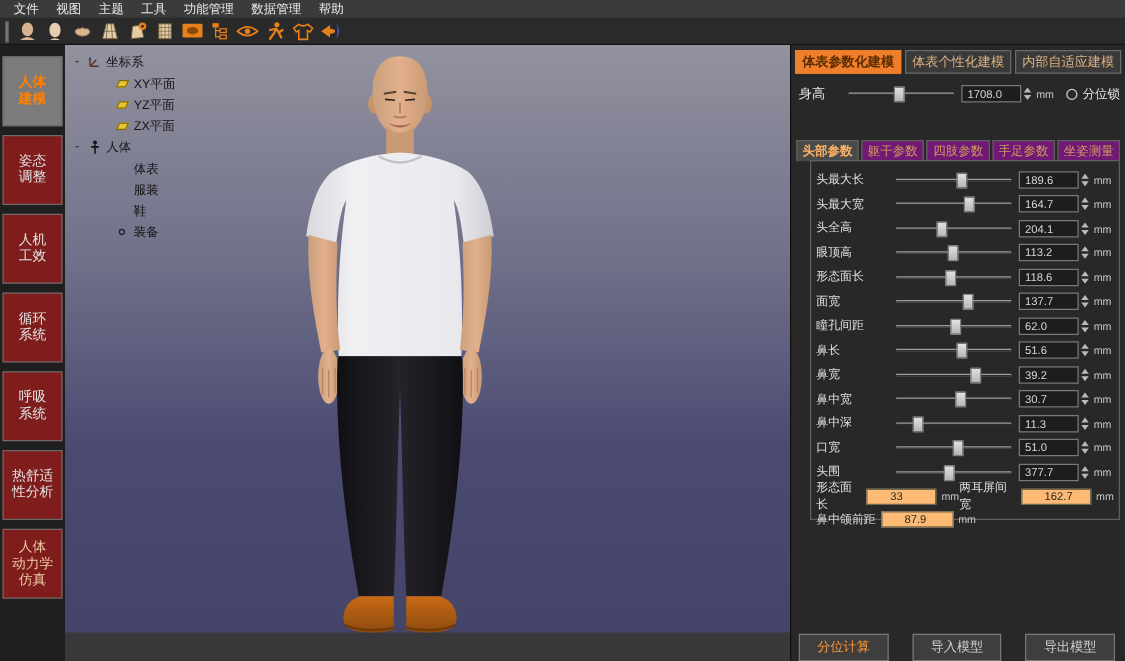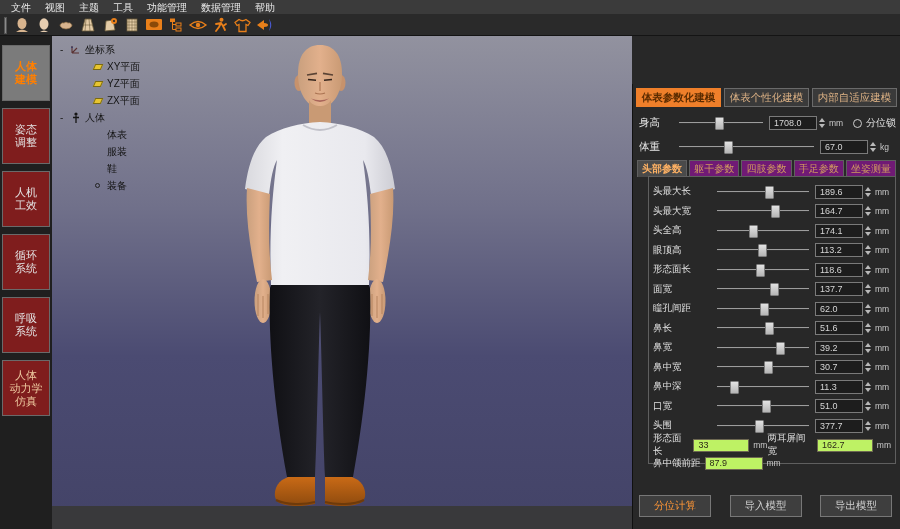--- a/index.html
+++ b/index.html
@@ -51,21 +51,21 @@
   .tree-row { display:flex; align-items:center; height:17px; white-space:nowrap; }
   .tree-indent1 { padding-left:22px; }
   .tree-toggle { width:9px; color:#222; font-size:10px; }
   .tree-ico { width:13px; height:10px; display:inline-flex; align-items:center; justify-content:center; margin-right:3px; }
   .plane-chip { width:8px; height:6px; background:#e8c530; border:1px solid #7a6a12; transform:skewX(-24deg); }
   .dot-chip { width:5px; height:5px; border:1px solid #222; border-radius:50%; }
   .tree-label { cursor:default; }
   
   #panel {
     position:absolute; top:36px; left:632px; width:268px; bottom:0;
-    background:#282828; border-left:1px solid #101010; font-size:10px;margin-top:48px;
+    background:#282828; border-left:1px solid #101010; font-size:10px;
   }
   #panel-tabs { position:absolute; top:4px; left:3px; right:3px; height:19px; display:flex; gap:3px; }
   .ptab {
     flex:1; display:flex; align-items:center; justify-content:center;
     background:#3a3a3a; border:1px solid #6a6a6a; color:#dcb184; font-size:10.5px;
   }
   .ptab.active { background:#ef7f2a; border-color:#ef7f2a; color:#5c2c00; font-weight:bold; }
   .hw-row { position:absolute; left:6px; right:4px; height:18px; display:flex; align-items:center; }
   #height-row { top:30px; } #weight-row { top:54px; }
   .hw-label { width:34px; color:#e6e6e6; font-size:10.5px; }
@@ -98,27 +98,27 @@
   #groupbox {
     position:absolute; top:92px; left:15px; right:4px; height:288px;
     border:1px solid #5f5f5f; border-top:1px solid #5f5f5f; padding:5px 4px 0 4px;
   }
   .param-row { display:flex; align-items:center; height:19.5px; }
   .param-label { width:58px; color:#e0e0e0; font-size:9.5px; }
   
   .field-row { display:flex; align-items:center; height:17px; margin-top:1px; }
   .mfield-label { color:#e0e0e0; font-size:9.5px; margin-right:4px; }
   .mfield {
-    width:58px; height:13px; background:#bef264; border:1px solid #6d6852;
-    color:#2e2a18; font-size:9px; padding-left:4px; display:flex; align-items:center;
+    width:58px; height:13px; background:#fdba74; border:1px solid #6d6852;
+    color:#2e2a18; font-size:9px; padding-left:18px; display:flex; align-items:center;
   }
   .mfield-unit { color:#c9c9c9; font-size:8.5px; margin-left:4px; }
   .push-right { margin-left:auto; }
   
-  #panel-buttons { position:absolute; left:6px; right:8px; bottom:12px; height:22px; display:flex; justify-content:space-between; }
+  #panel-buttons { position:absolute; left:6px; right:8px; bottom:0; height:22px; display:flex; justify-content:flex-start;gap:19px; }
   .pbtn {
     width:72px; height:22px; background:#3e3e3e; border:1px solid #777;
     display:flex; align-items:center; justify-content:center; color:#cfcfcf; font-size:10.5px;
   }
   .pbtn.accent { color:#ff9636; }
 </style>
 </head>
 <body>
 
 <div id="app">
@@ -214,20 +214,22 @@
       <div class="side-tab active">人体
 建模</div>
       <div class="side-tab">姿态
 调整</div>
       <div class="side-tab">人机
 工效</div>
       <div class="side-tab">循环
 系统</div>
       <div class="side-tab">呼吸
 系统</div>
+      <div class="side-tab">热舒适
+性分析</div>
       <div class="side-tab warm">人体
 动力学
 仿真</div>
     </div>
 
   <div id="viewport">
     <div id="floor"></div>
 
     <svg id="model-svg" width="580" height="493" viewBox="0 0 580 493">
       <defs>
@@ -384,33 +386,20 @@
         <div class="spin">
           <div class="up"></div>
           <div class="dn"></div>
         </div>
         <span class="unit">mm</span>
         <div class="radio-wrap">
           <span class="radio"></span>
           <span class="radio-label">分位锁</span>
         </div>
       </div>
-    <div class="hw-row" id="weight-row">
-        <span class="hw-label">体重</span>
-        <div class="slider">
-          <div class="track"></div>
-          <div class="handle" style="left: 36%;"></div>
-        </div>
-        <div class="spinbox">67.0</div>
-        <div class="spin">
-          <div class="up"></div>
-          <div class="dn"></div>
-        </div>
-        <span class="unit">kg</span>
-      </div>
 
     <div id="sub-tabs">
         <div class="stab active">头部参数</div>
         <div class="stab">躯干参数</div>
         <div class="stab">四肢参数</div>
         <div class="stab">手足参数</div>
         <div class="stab">坐姿测量</div>
       </div>
 
     <div id="groupbox">
@@ -440,21 +429,21 @@
               <div class="dn"></div>
             </div>
             <span class="unit">mm</span>
           </div>
           <div class="param-row">
             <span class="param-label">头全高</span>
             <div class="slider">
               <div class="track"></div>
               <div class="handle" style="left: 39%;"></div>
             </div>
-            <div class="spinbox">174.1</div>
+            <div class="spinbox">204.1</div>
             <div class="spin">
               <div class="up"></div>
               <div class="dn"></div>
             </div>
             <span class="unit">mm</span>
           </div>
           <div class="param-row">
             <span class="param-label">眼顶高</span>
             <div class="slider">
               <div class="track"></div>

